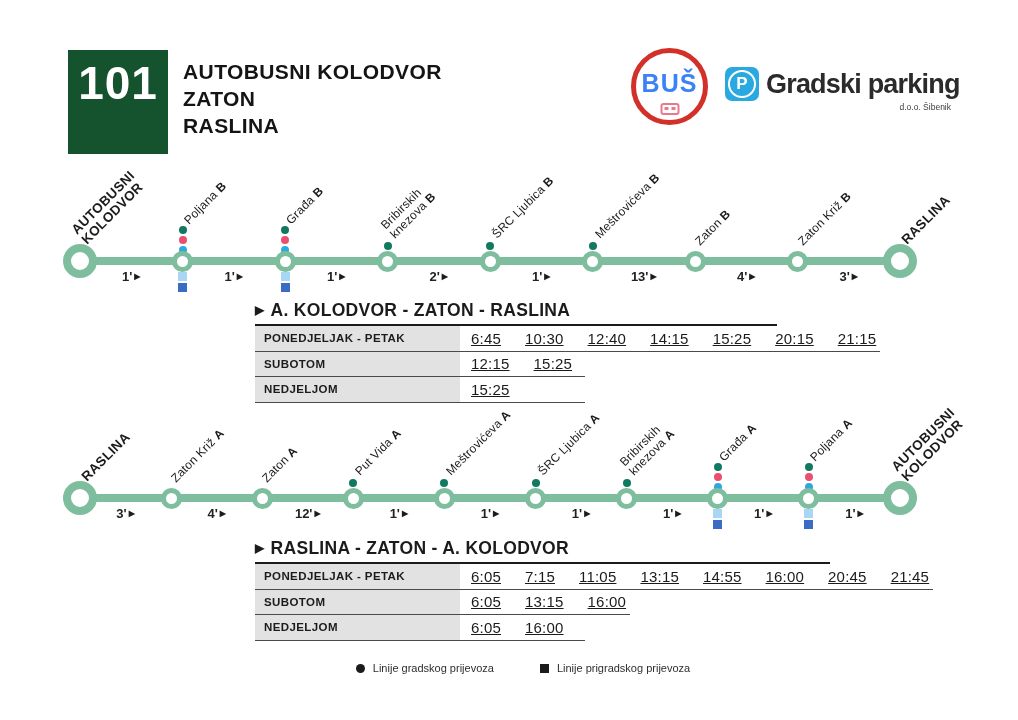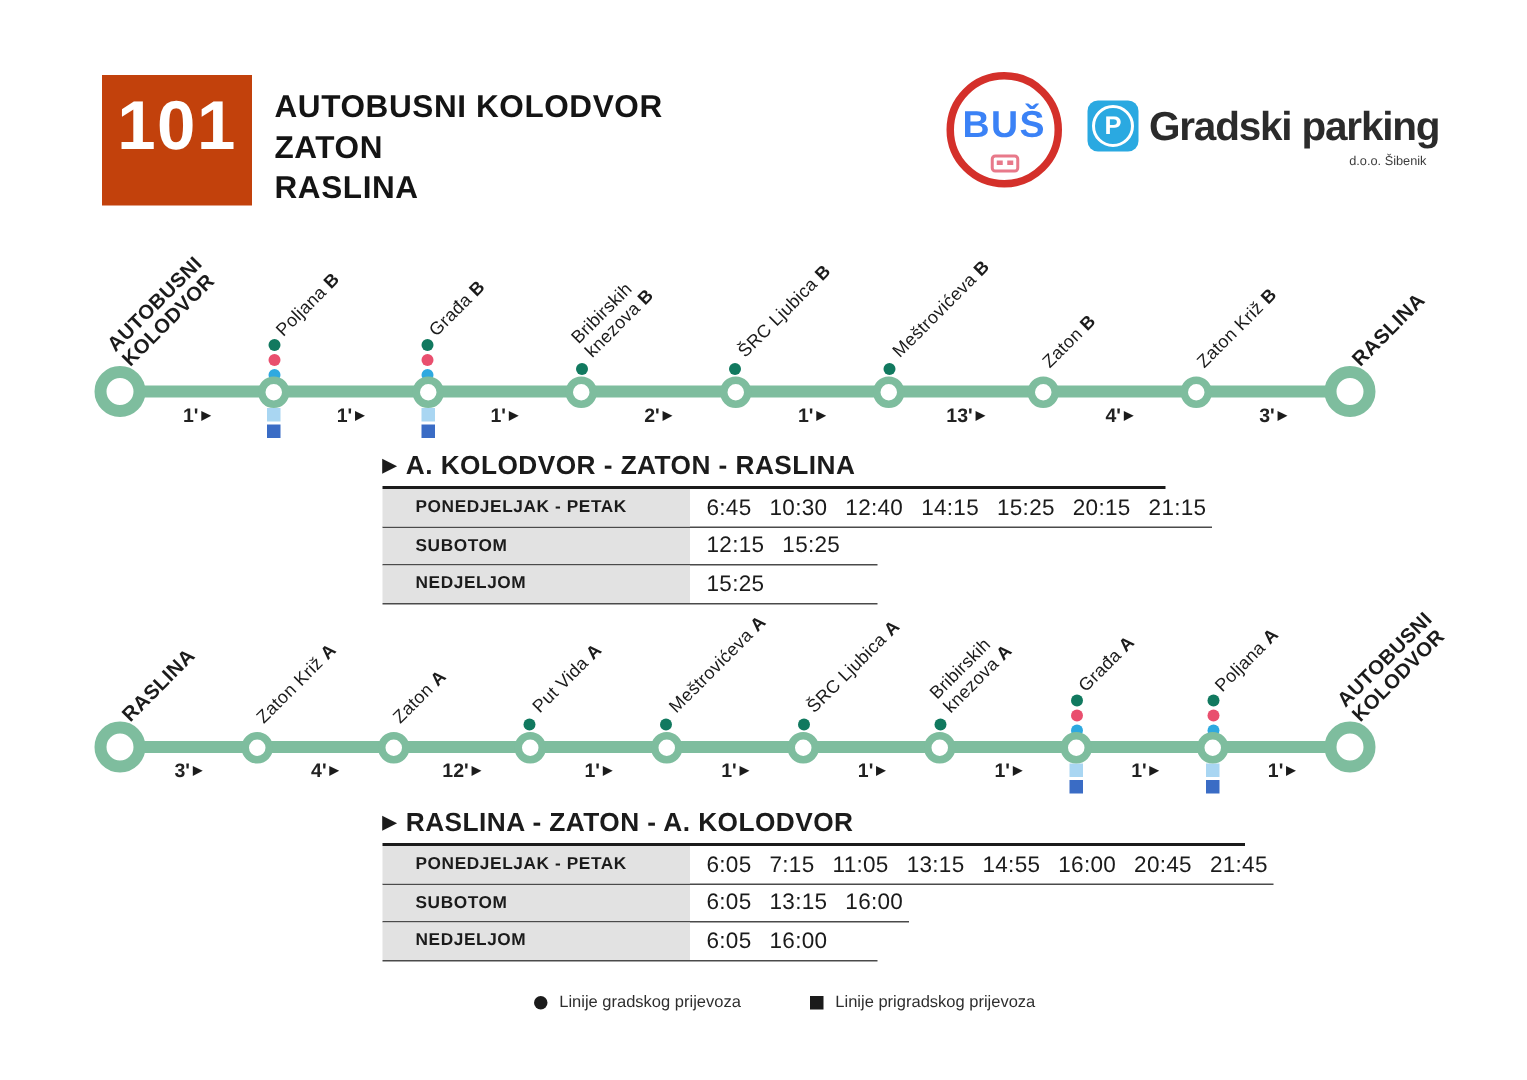--- a/index.html
+++ b/index.html
@@ -2,21 +2,21 @@
 <html><head>
 <meta charset="utf-8">
 <style>
   * { margin:0; padding:0; box-sizing:border-box; }
   html,body { background:#ffffff; }
   #page {
     position:relative; width:1018px; height:720px; background:#ffffff;
     font-family:"Liberation Sans", sans-serif; color:#1c1c1c; overflow:hidden;
   }
   
-  .badge { position:absolute; left:68px; top:50px; width:100px; height:87px; background:#c2410c; }
+  .badge { position:absolute; left:68px; top:50px; width:100px; height:104px; background:#14532d; }
   .badge-num { color:#fff; font-size:46px; font-weight:700; text-align:center; margin-top:10px; letter-spacing:1px; line-height:1; }
   .title { position:absolute; left:183px; top:58px; font-size:21px; font-weight:700; line-height:27px; letter-spacing:.4px; color:#141414; }
   .title div { white-space:nowrap; }
   .bus-logo { position:absolute; left:631px; top:48px; width:77px; height:77px; border:5px solid #d4302a; border-radius:50%; }
   .bus-logo .bus-txt { position:absolute; left:0; right:0; top:16px; text-align:center; font-size:25px; font-weight:800; letter-spacing:1px; color:#3b82f6; }
   .bus-icon { position:absolute; left:50%; bottom:5px; transform:translateX(-50%); width:19px; height:12px; border:2px solid #e8798a; border-radius:3px; }
   .bus-icon:before { content:""; position:absolute; left:2px; top:2px; width:4px; height:3px; background:#e8798a; }
   .bus-icon:after  { content:""; position:absolute; right:2px; top:2px; width:4px; height:3px; background:#e8798a; }
   .p-badge { position:absolute; left:725px; top:67px; width:34px; height:34px; background:#2aa9e1; border-radius:7px; }
   .p-ring { position:absolute; inset:3px; border:2px solid #fff; border-radius:50%; display:flex; align-items:center; justify-content:center; color:#fff; font-size:17px; font-weight:700; }
@@ -34,22 +34,22 @@
   .rt-label .rot b { font-weight:700; }
   .rt-label.terminal .rot { font-weight:700; font-size:13.5px; line-height:14px; letter-spacing:.3px; }
   .rt-seg { position:absolute; transform:translateX(-50%); font-size:13px; font-weight:600; color:#222; white-space:nowrap; }
   .rt-seg .arr { font-size:8px; margin-left:2px; vertical-align:2px; color:#1b1b1b; }
   
   .timetable { position:absolute; }
   .tt-title { font-size:17.5px; font-weight:700; letter-spacing:.3px; color:#1b1b1b; white-space:nowrap; }
   .tt-title .tt-arrow { font-size:12px; margin-right:6px; vertical-align:2px; }
   .tt-rows { border-top:2.5px solid #1b1b1b; margin-top:3px; }
   .tt-row { display:flex; width:max-content; min-width:330px; height:25.5px; border-bottom:1.5px solid #4a4a4a; }
-  .tt-label { width:205px; background:#e2e2e2; font-size:11.5px; font-weight:700; letter-spacing:.4px; color:#1b1b1b; display:flex; align-items:center; padding-left:22px; flex:none; }
-  .tt-times { display:flex; gap:12px; align-items:center; padding-left:11px; padding-right:4px; font-size:15px; font-weight:500; color:#1b1b1b; letter-spacing:.2px; }
+  .tt-label { width:205px; background:#e2e2e2; font-size:11.5px; font-weight:700; letter-spacing:.4px; color:#1b1b1b; display:flex; align-items:center; padding-left:9px; flex:none; }
+  .tt-times { display:flex; gap:24px; align-items:center; padding-left:11px; padding-right:4px; font-size:15px; font-weight:500; color:#1b1b1b; letter-spacing:.2px;text-decoration:underline; }
   
   .legend { position:absolute; left:0; right:0; top:662px; display:flex; justify-content:center; gap:46px; transform:translateX(14px); }
   .legend-item { display:flex; align-items:center; gap:8px; font-size:11px; color:#2e2e2e; }
   .lg-marker { width:9px; height:9px; background:#1b1b1b; flex:none; }
   .lg-marker.circle { border-radius:50%; }
 </style>
 </head>
 <body>
 
 <div id="page">

